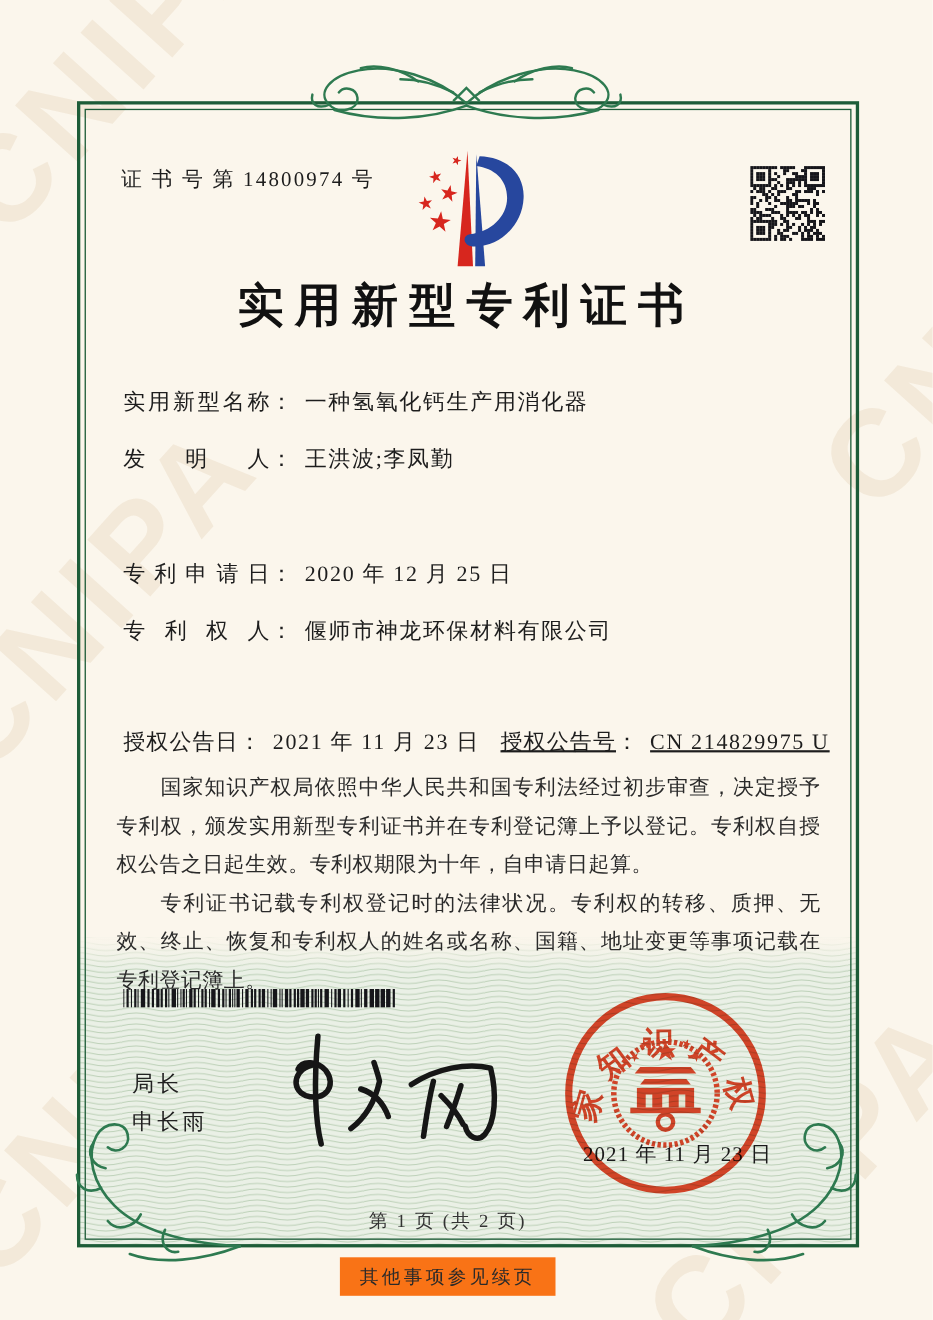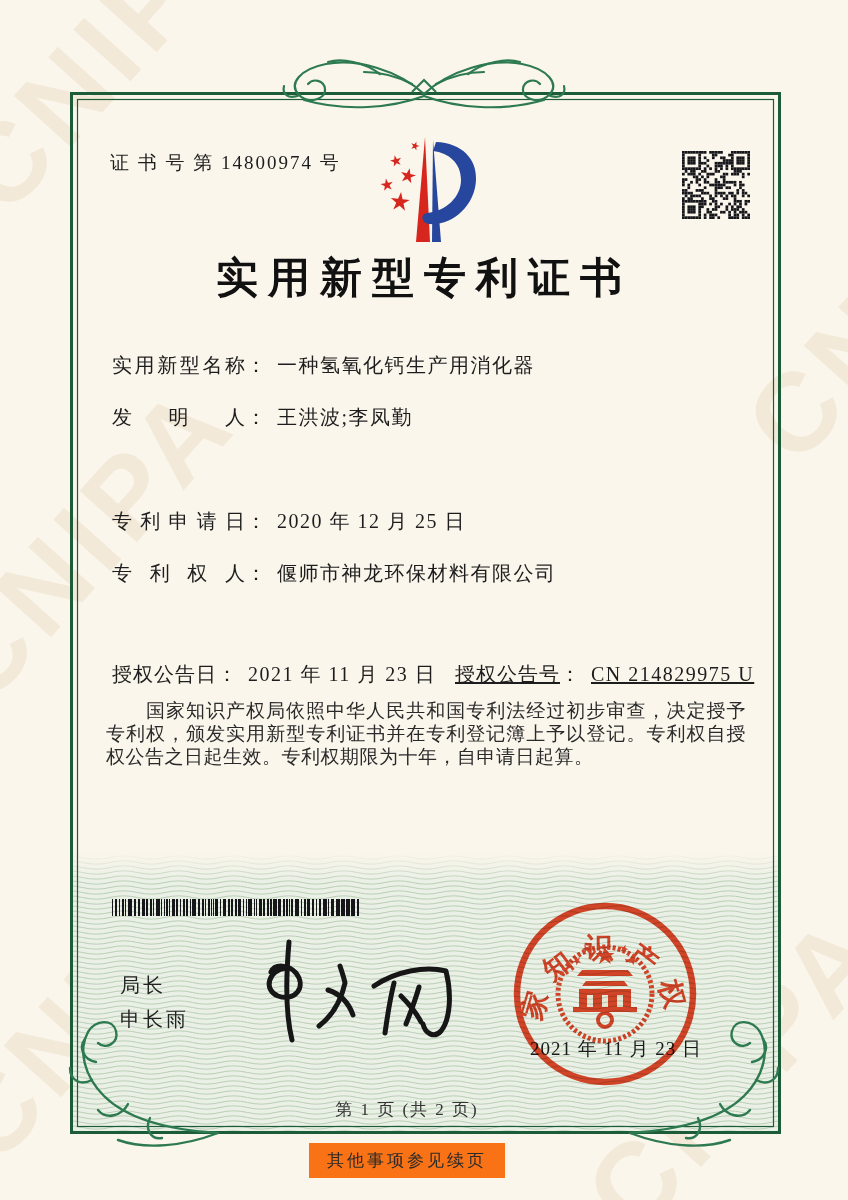--- a/index.html
+++ b/index.html
@@ -21,21 +21,21 @@
 
   .title{left:0;top:250px;width:848px;text-align:center;font-size:42px;font-weight:bold;
          letter-spacing:10px;color:#111;}
 
   .row{left:112px;font-size:20px;letter-spacing:1px;white-space:nowrap;}
   .flabel{display:inline-block;width:134px;text-align:justify;text-align-last:justify;vertical-align:bottom;}
   .fcolon{display:inline-block;margin-right:10px;}
   .fvalue{letter-spacing:1.5px;}
   .grant2{position:absolute;left:343px;top:0;white-space:nowrap;text-decoration:underline;}
 
-  .paras{left:106px;top:699px;width:640px;font-size:19px;line-height:23px;color:#2a2a2a;
+  .paras{left:106px;top:699px;width:640px;font-size:19px;line-height:35px;color:#2a2a2a;
          letter-spacing:.5px;text-align:justify;}
   .paras p{margin:0;text-indent:2.1em;}
 
   .bc-svg{position:absolute;left:112px;top:899px;z-index:5;fill:#16161a;}
   .post{left:120px;top:972px;font-size:20px;letter-spacing:3px;color:#222;}
   .postname{left:120px;top:1006px;font-size:20px;letter-spacing:3px;color:#222;}
   .sig-svg{position:absolute;left:248px;top:928px;z-index:5;}
 
   .seal-date{left:530px;top:1036px;font-size:19px;letter-spacing:1px;color:#1a1a1a;z-index:5;}
   .seal-svg{position:absolute;left:509px;top:898px;z-index:6;mix-blend-mode:multiply;opacity:.93;}
@@ -460,20 +460,21 @@
 
   <div class="content row" style="top:661px">
     <span>授权公告日</span><span class="fcolon">：</span><span class="fvalue">2021 年 11 月 23 日</span>
     <span class="grant2">
       <span>授权公告号</span><span class="fcolon">：</span><span class="fvalue">CN 214829975 U</span>
     </span>
   </div>
 
   <div class="content paras">
     <p>国家知识产权局依照中华人民共和国专利法经过初步审查，决定授予专利权，颁发实用新型专利证书并在专利登记簿上予以登记。专利权自授权公告之日起生效。专利权期限为十年，自申请日起算。</p>
+    <p>专利证书记载专利权登记时的法律状况。专利权的转移、质押、无效、终止、恢复和专利权人的姓名或名称、国籍、地址变更等事项记载在专利登记簿上。</p>
   </div>
 
   <svg id="bc" class="bc-svg" width="250" height="17" viewBox="0 0 250 17">
       <rect x="0" y="0" width="1" height="17"></rect>
       <rect x="3" y="0" width="2" height="17"></rect>
       <rect x="7" y="0" width="1" height="17"></rect>
       <rect x="10" y="0" width="2" height="17"></rect>
       <rect x="13" y="0" width="1" height="17"></rect>
       <rect x="16" y="0" width="4" height="17"></rect>
       <rect x="22" y="0" width="2" height="17"></rect>

